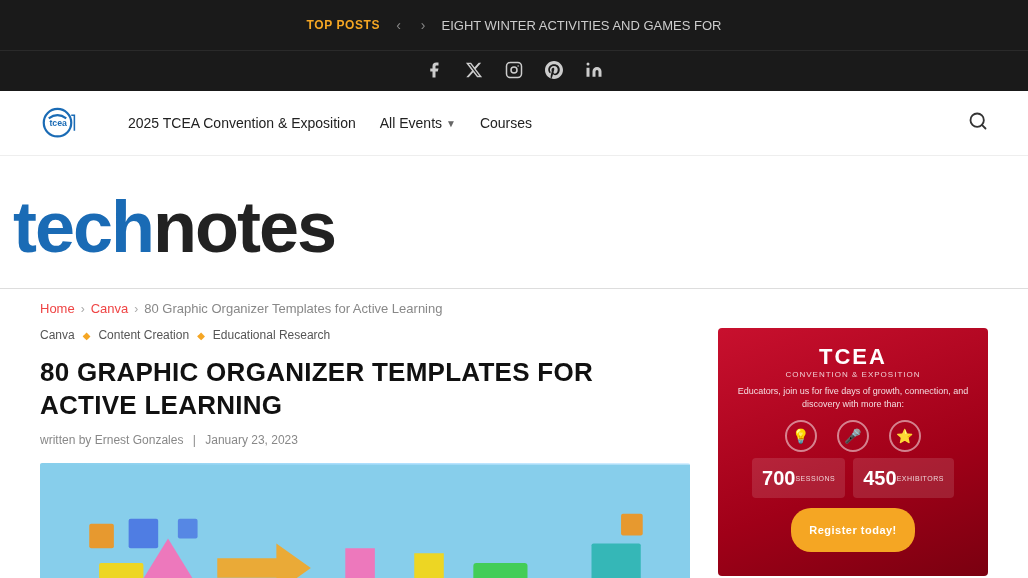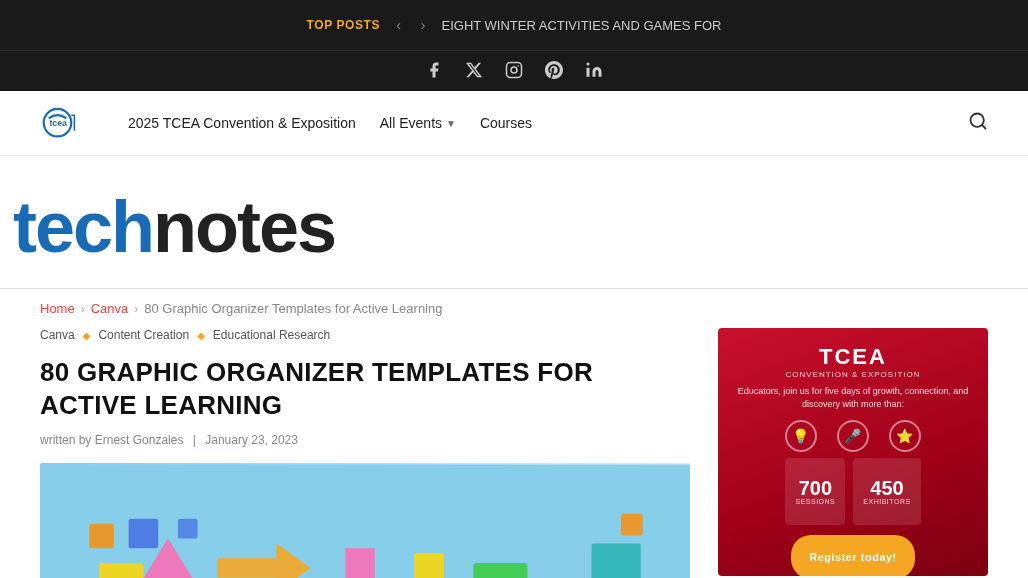--- a/index.html
+++ b/index.html
@@ -269,25 +269,25 @@
       margin-bottom: 10px;
       line-height: 1.4;
     }
     .ad-stats {
       display: flex;
       gap: 8px;
       margin-bottom: 10px;
     }
     .ad-stat {
       display: flex;
-      flex-direction: column;
+      flex-direction: row;
       align-items: center;
       background: rgba(255,255,255,0.12);
       border-radius: 4px;
-      padding: 20px 10px;
+      padding: 10px 10px;
       min-width: 60px;
       justify-content: center;
     }
     .ad-stat-number {
       font-family: Arial, sans-serif;
       font-size: 20px;
       font-weight: 900;
       color: #fff;
       line-height: 1;
     }

